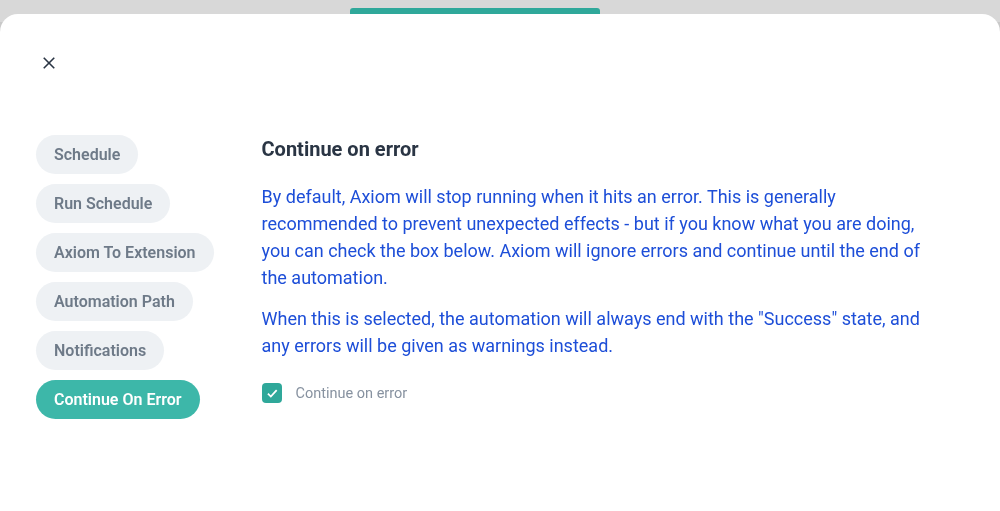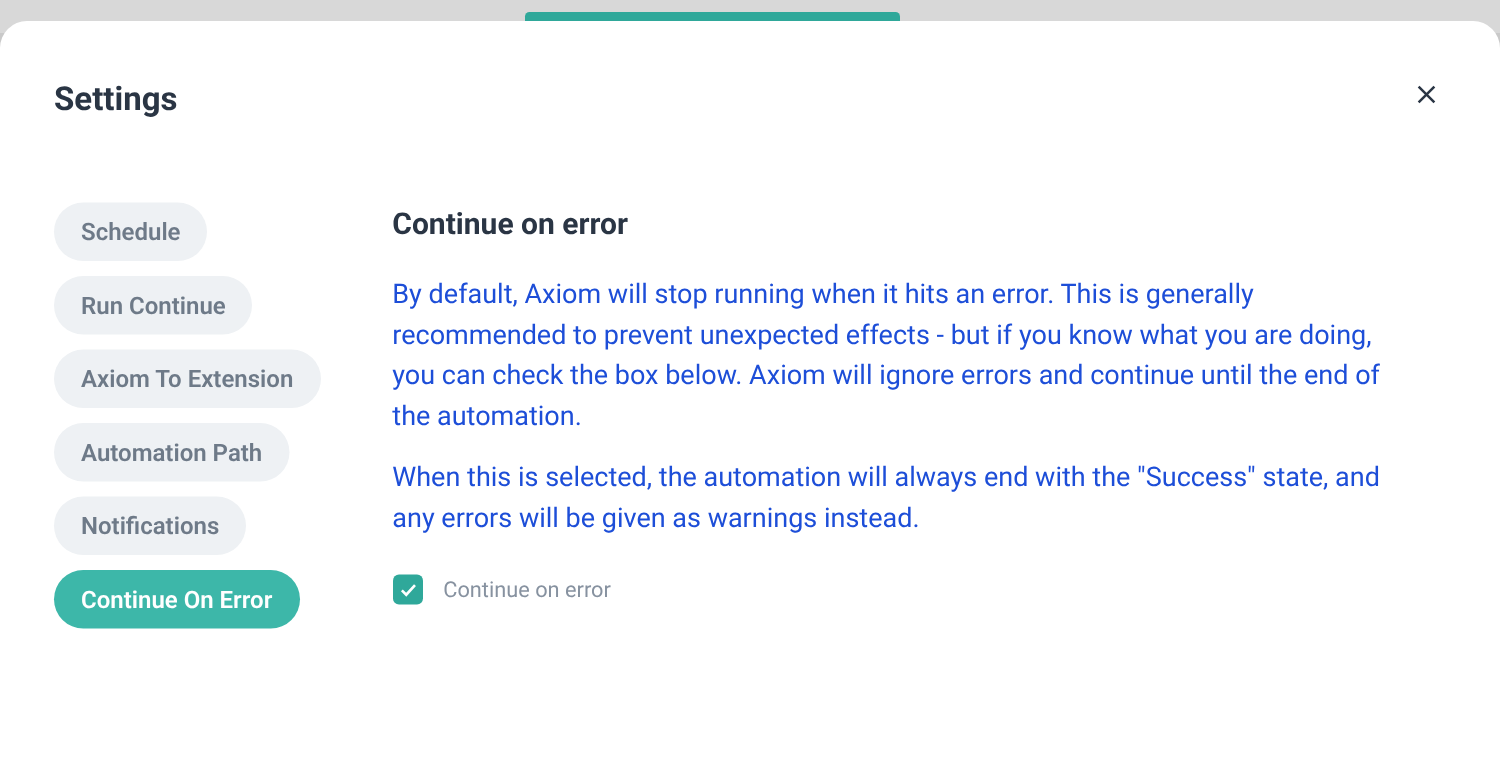--- a/index.html
+++ b/index.html
@@ -140,33 +140,32 @@
   </style>
 </head>
 <body>
 
 <div class="backdrop-bar">
   <div class="backdrop-teal"></div>
 </div>
 
 <div class="modal">
   <div class="modal-header">
-    <h1 class="modal-title">Settings</h1>
     <button class="close-btn">
       <svg viewBox="0 0 24 24">
         <line x1="5" y1="5" x2="19" y2="19"></line>
         <line x1="19" y1="5" x2="5" y2="19"></line>
       </svg>
     </button>
   </div>
 
   <div class="content-row">
     <div class="sidebar">
       <button class="pill">Schedule</button>
-      <button class="pill">Run Continue</button>
+      <button class="pill">Run Schedule</button>
       <button class="pill">Axiom To Extension</button>
       <button class="pill">Automation Path</button>
       <button class="pill">Notifications</button>
       <button class="pill active">Continue On Error</button>
 
     </div>
 
     <div class="main-pane">
       <h2 class="section-title">Continue on error</h2>
       <p class="body-text">By default, Axiom will stop running when it hits an error. This is generally recommended to prevent unexpected effects - but if you know what you are doing, you can check the box below. Axiom will ignore errors and continue until the end of the automation.</p>

